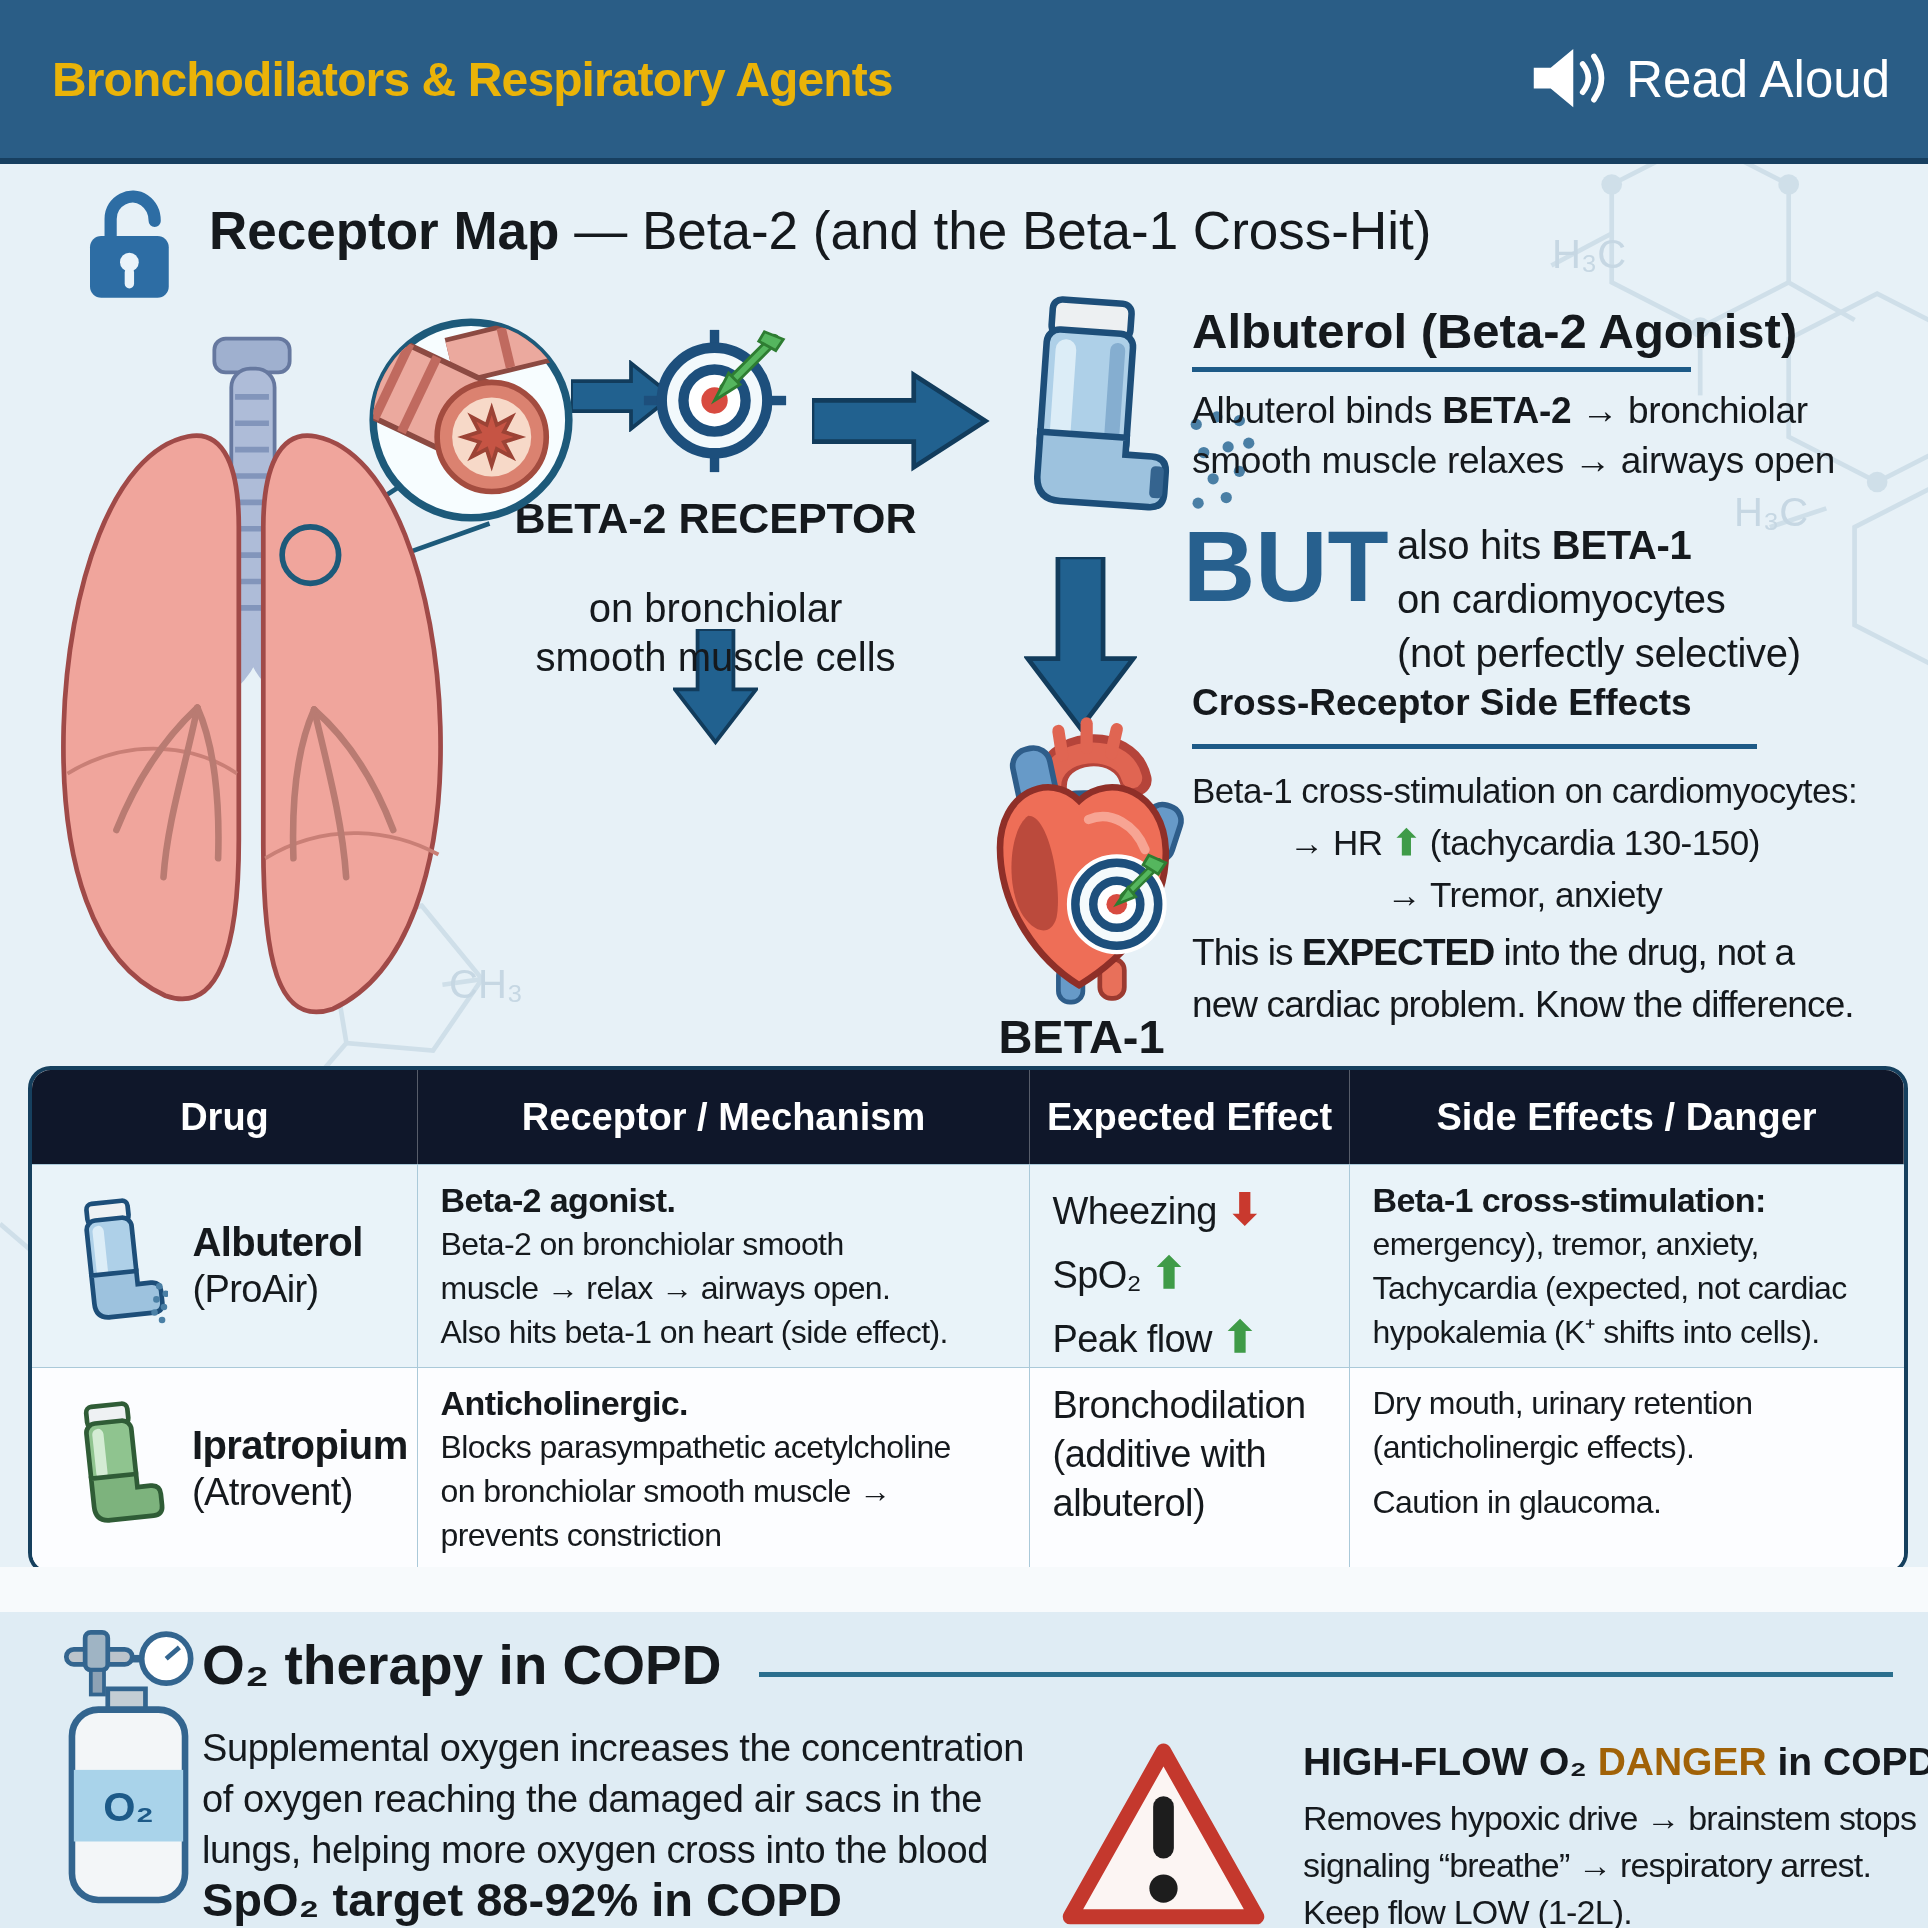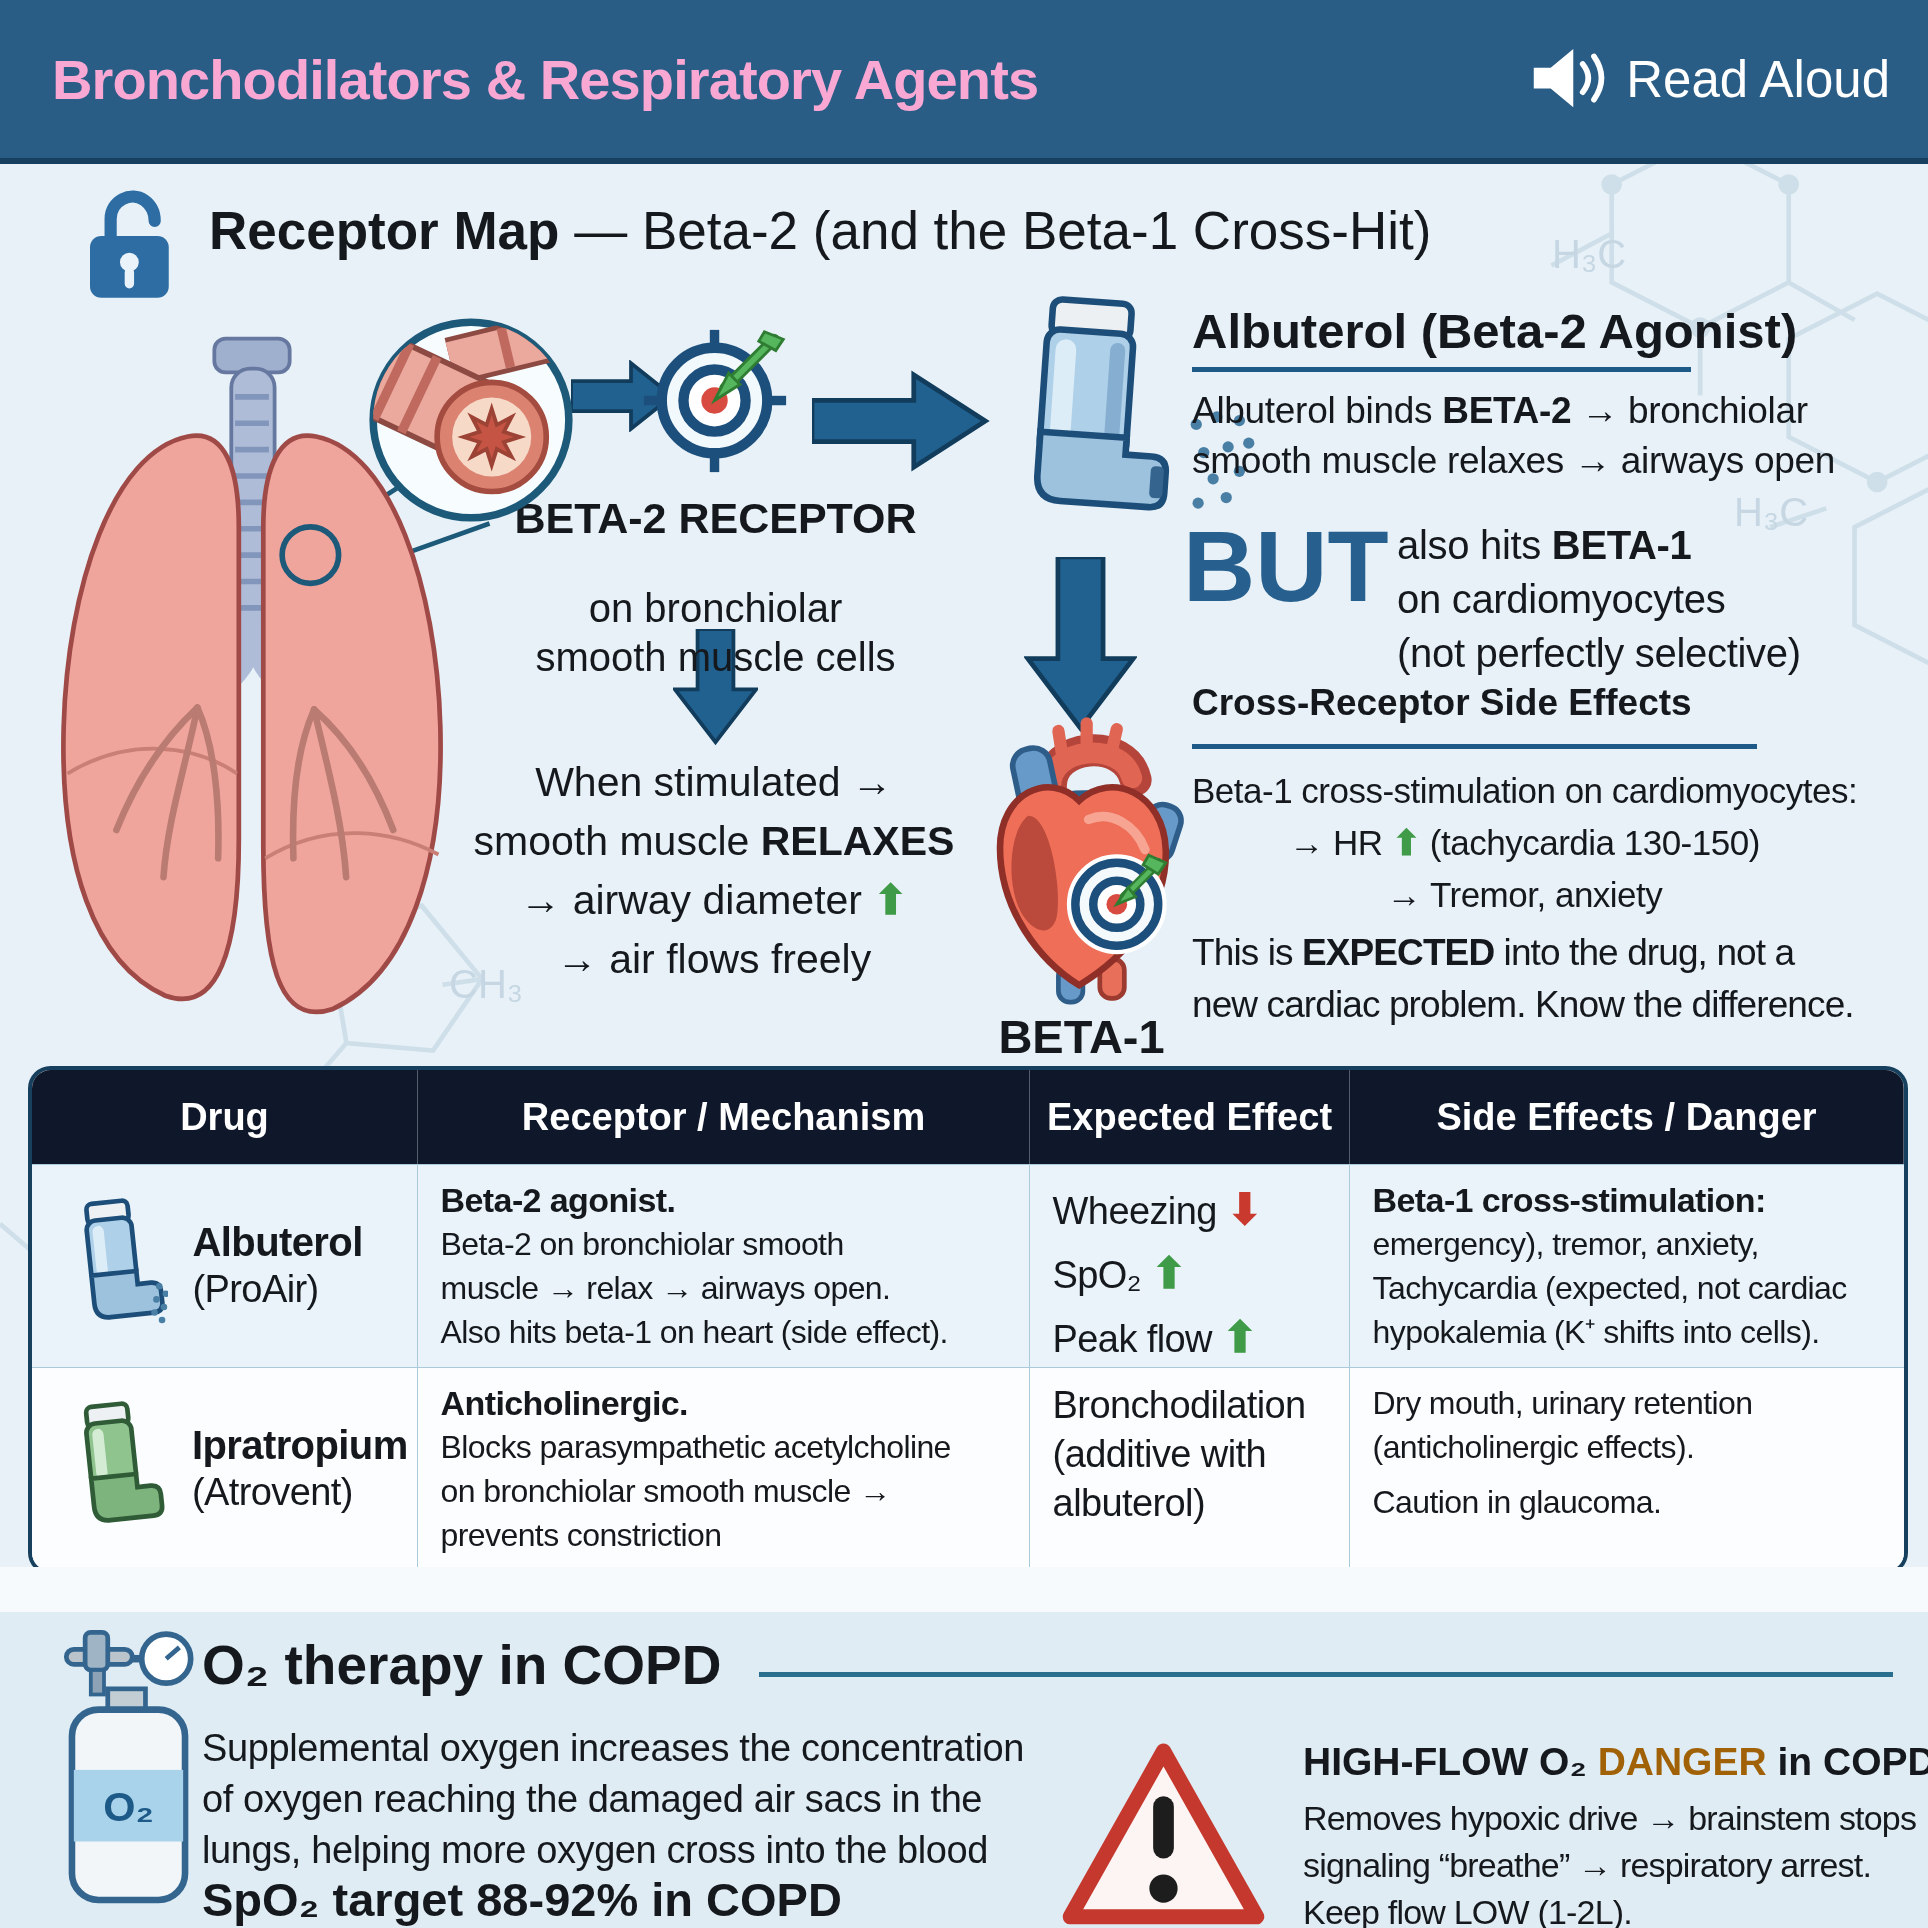--- a/index.html
+++ b/index.html
@@ -5,21 +5,21 @@
   html,body{margin:0;padding:0;background:#e6f0f6;}
   .canvas{position:relative;width:1928px;height:1928px;overflow:hidden;
           background:#e7f1f7;font-family:"Liberation Sans",sans-serif;color:#15191d;}
   .abs{position:absolute;}
   .b{font-weight:700;}
   .center{text-align:center;}
   .up{color:#3f9b48;font-weight:700;}
   .downred{color:#c9392e;font-weight:700;}
   .header{position:absolute;left:0;top:0;width:1928px;height:158px;background:#2a5d86;
           border-bottom:6.6px solid #173f60;display:flex;align-items:center;}
-  .header .title{font-size:56px;font-weight:700;color:#f9a8d4;margin-left:52px;letter-spacing:-0.9px;white-space:nowrap;}
+  .header .title{font-size:48px;font-weight:700;color:#eab308;margin-left:52px;letter-spacing:-0.9px;white-space:nowrap;}
   .read-aloud{position:absolute;right:38px;top:0;height:158px;display:flex;align-items:center;gap:17px;cursor:pointer;}
   .read-aloud span{color:#ffffff;font-size:51px;white-space:nowrap;}
   .sec-head{position:absolute;left:209px;top:200px;font-size:53px;white-space:nowrap;}
   .sec-head .rest{font-weight:400;}
   .underline{position:absolute;height:4.7px;background:#1d5a87;}
   .dline{line-height:1;}
   .table{position:absolute;left:28px;top:1066px;width:1872px;height:501px;
          border:4.7px solid #16405e;border-radius:22.6px;overflow:hidden;background:#fcfdff;
          display:grid;grid-template-columns:386px 612px 320px 554px;grid-template-rows:94px 203px 203px;}
   .th{background:#0f172a;color:#fff;font-weight:700;font-size:38px;display:flex;align-items:center;justify-content:center;
@@ -239,26 +239,20 @@
     </g>
   </svg>
   <div class="abs center b" style="left:959px;top:1009px;width:245px;font-size:47px;">BETA-1</div>
 
   <div class="abs center" style="left:405px;top:497px;width:621px;">
     <div class="b dline" style="font-size:43px;margin-bottom:9.4px;">BETA-2 RECEPTOR</div>
     <div class="dline" style="font-size:40px;line-height:49px;margin-top:44px;">on bronchiolar</div>
     <div class="dline" style="font-size:40px;line-height:49px;">smooth muscle cells</div>
   </div>
 
-  <div class="abs center" style="left:375px;top:753px;width:678px;font-size:41px;line-height:59px;">
-    <div>When stimulated →</div>
-    <div><span>smooth muscle </span><span class="b">RELAXES</span></div>
-    <div><span>→ airway diameter </span><span class="up">⬆</span></div>
-    <div>→ air flows freely</div>
-  </div>
 
   <div class="abs b dline" style="left:1192px;top:307px;font-size:49px;">Albuterol (Beta-2 Agonist)</div>
   <div class="abs underline" style="left:1192px;top:367px;width:499px;"></div>
   <div class="abs" style="left:1192px;top:386px;font-size:37px;line-height:50px;letter-spacing:-0.3px;">
     <div><span>Albuterol binds </span><span class="b">BETA-2</span><span> → bronchiolar</span></div>
     <div>smooth muscle relaxes → airways open</div>
   </div>
 
   <div class="abs b dline" style="left:1183px;top:516px;font-size:100px;color:#27608e;">BUT</div>
   <div class="abs" style="left:1397px;top:518px;font-size:40px;line-height:54px;letter-spacing:-0.3px;">

